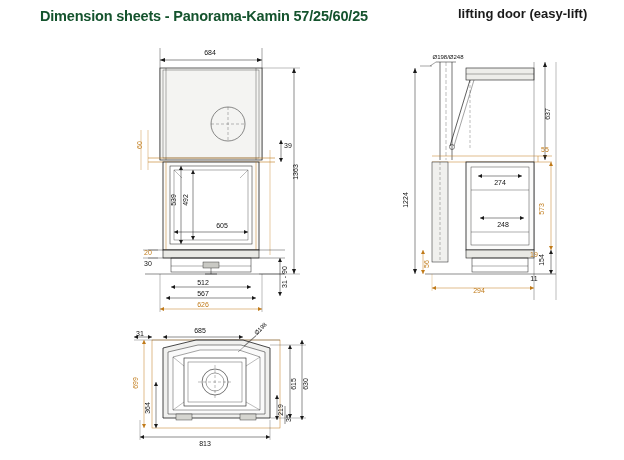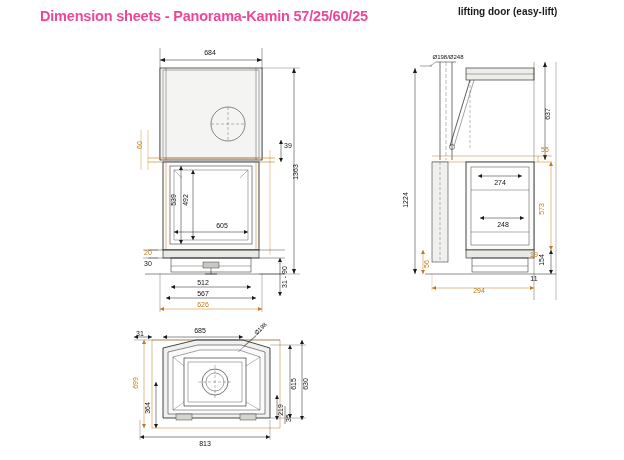--- a/index.html
+++ b/index.html
@@ -18,29 +18,29 @@
     position: relative;
     width: 624px;
     height: 460px;
   }
   .title {
     position: absolute;
     left: 40px;
     top: 8px;
     font-size: 14.5px;
     font-weight: bold;
-    color: #ec4899;
+    color: #14532d;
     letter-spacing: -0.2px;
     white-space: nowrap;
   }
   .subtitle {
     position: absolute;
     left: 458px;
     top: 6px;
-    font-size: 10px;
+    font-size: 13px;
     font-weight: bold;
     color: #1a1a1a;
     white-space: nowrap;
   }
   svg {
     position: absolute;
     left: 0;
     top: 0;
   }
   .dimtext {

